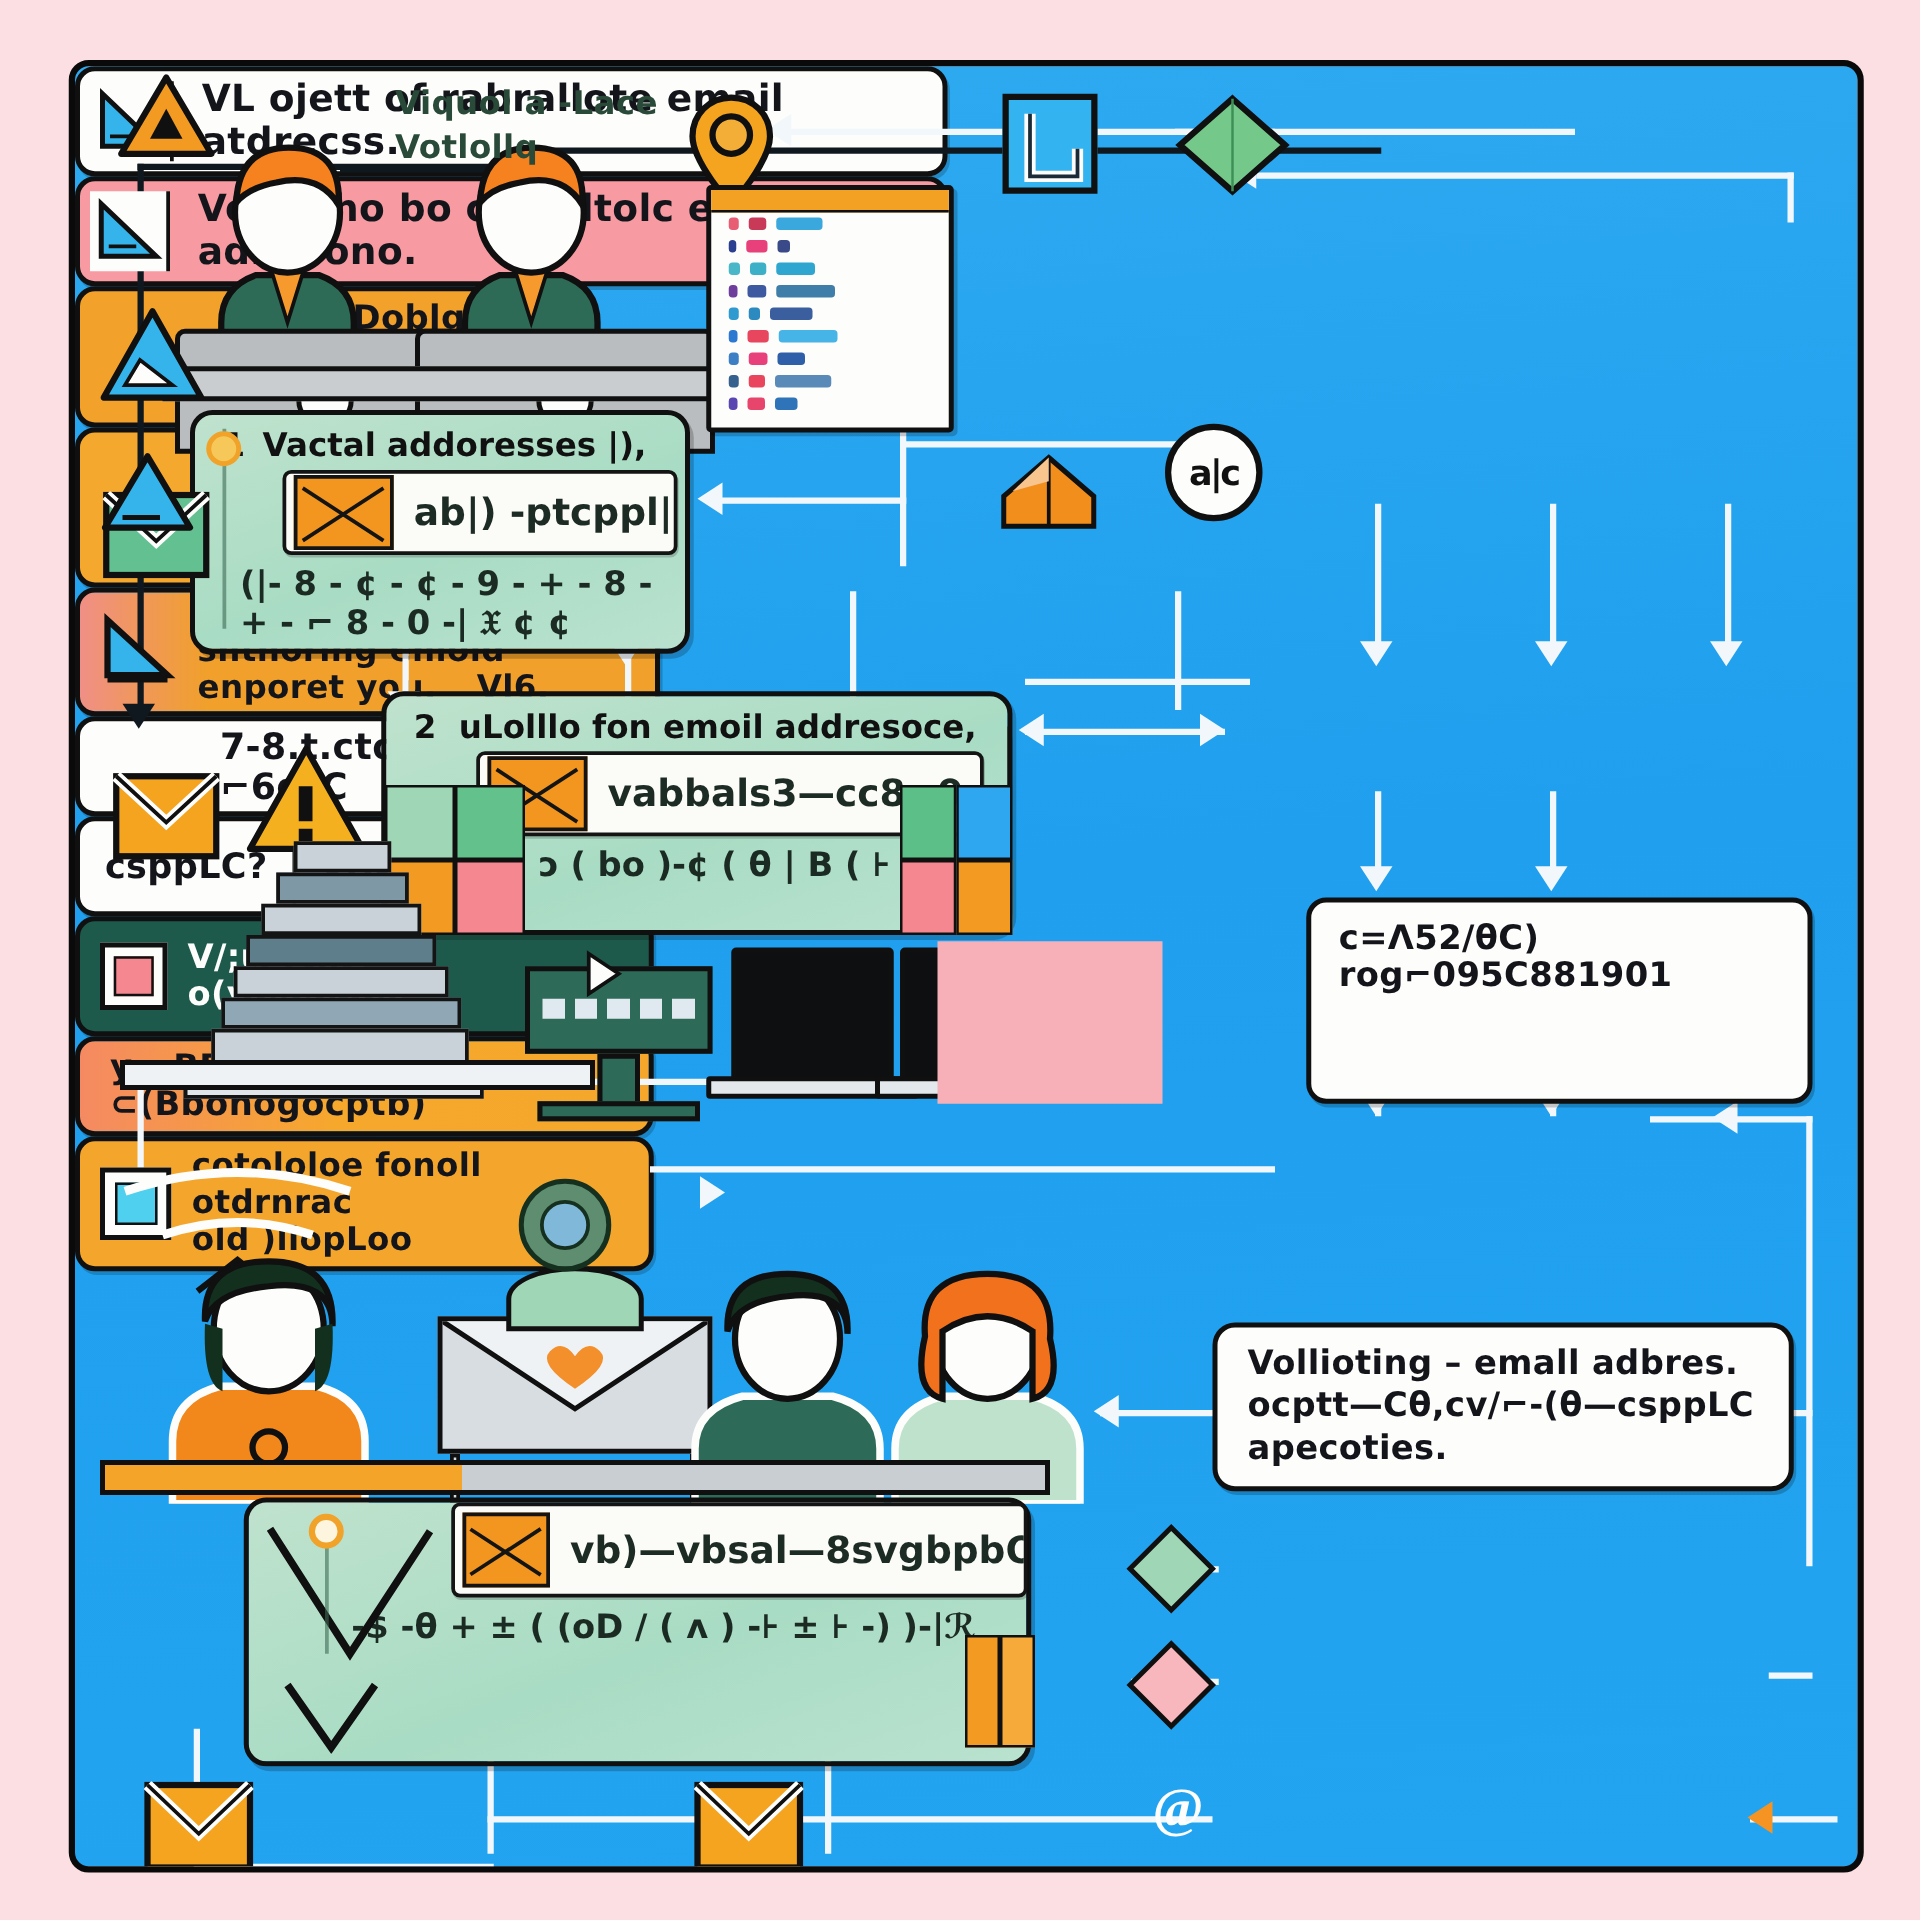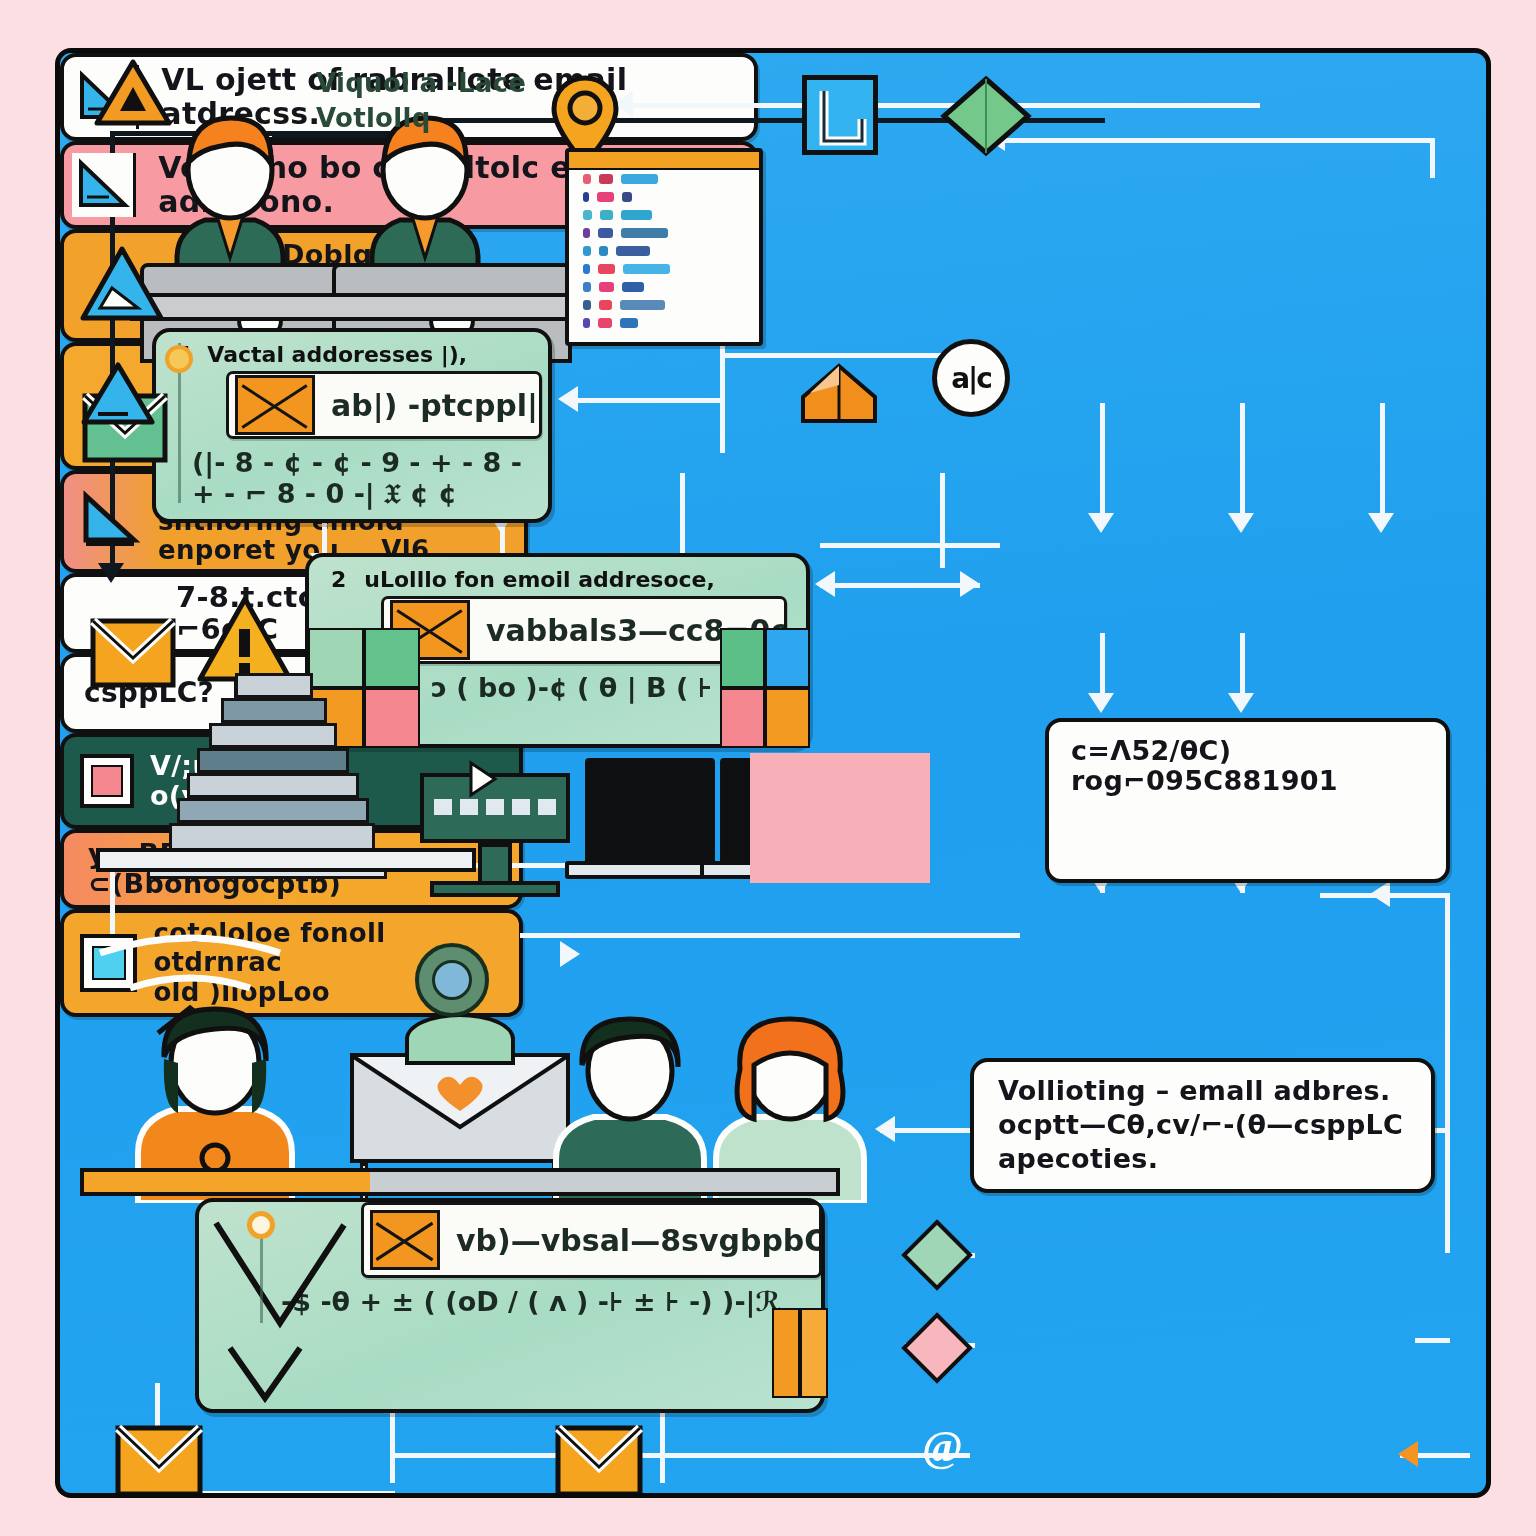--- a/index.html
+++ b/index.html
@@ -43,21 +43,21 @@
   .ah-right.dark{border-left-color:#10181f;}
   .ah-left.orange{border-right-color:#f59323;}
 
   
   .green-panel{
     background:linear-gradient(160deg,#bfe2cd 0%,#a9dcc4 55%,#b9e2cf 100%);
     border:4px solid #101010;border-radius:18px;
     box-shadow:3px 4px 0 rgba(0,0,0,.2);
   }
   .panel-title{
-    font-weight:700;font-size:22px;color:#111;
+    font-weight:700;font-size:26px;color:#111;
     padding:10px 0 4px 0;
   }
   .field{
     background:#fbfbf7;border:3px solid #141414;border-radius:7px;
     height:62px;display:flex;align-items:center;
     box-shadow:1px 2px 0 rgba(0,0,0,.18);
   }
   .field-glyph{
     width:74px;height:54px;margin-left:6px;flex:0 0 auto;
     background:#f2961f;border:3px solid #141414;position:relative;

